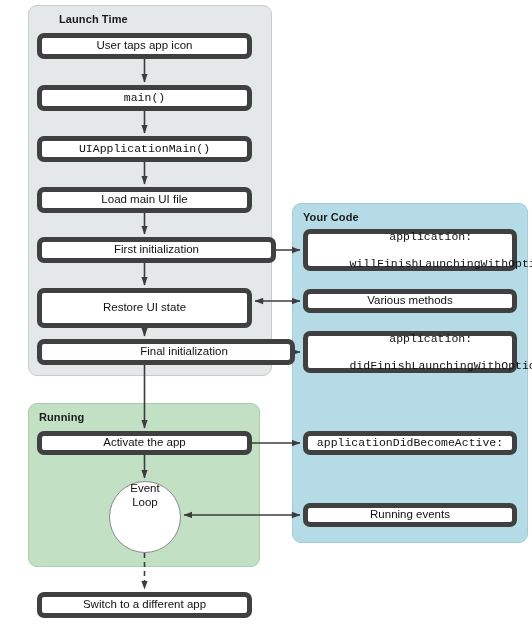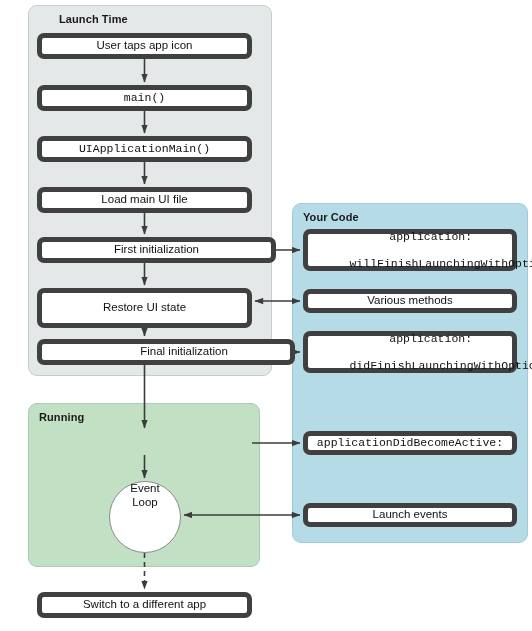--- a/index.html
+++ b/index.html
@@ -180,20 +180,23 @@
   </div>
 
   <div class="node sans" id="n-restore">
     <span class="lines">Restore UI state</span>
   </div>
 
   <div class="node sans" id="n-final-init">
     <span class="lines">Final initialization</span>
   </div>
 
+  <div class="node sans" id="n-activate">
+    <span class="lines">Activate the app</span>
+  </div>
 
   <div id="n-event-loop">
     <span>
       <span>Event</span><br>
       <span>Loop</span>
     </span>
   </div>
 
   <div class="node sans" id="n-switch">
     <span class="lines">Switch to a different app</span>
@@ -215,16 +218,16 @@
       <span>application:</span><br>
       <span>didFinishLaunchingWithOptions:</span>
     </span>
   </div>
 
   <div class="node mono" id="n-did-become">
     <span class="lines">applicationDidBecomeActive:</span>
   </div>
 
   <div class="node sans" id="n-handle-events">
-    <span class="lines">Launch events</span>
+    <span class="lines">Running events</span>
   </div>
 
 </div>
 
 </body></html>

